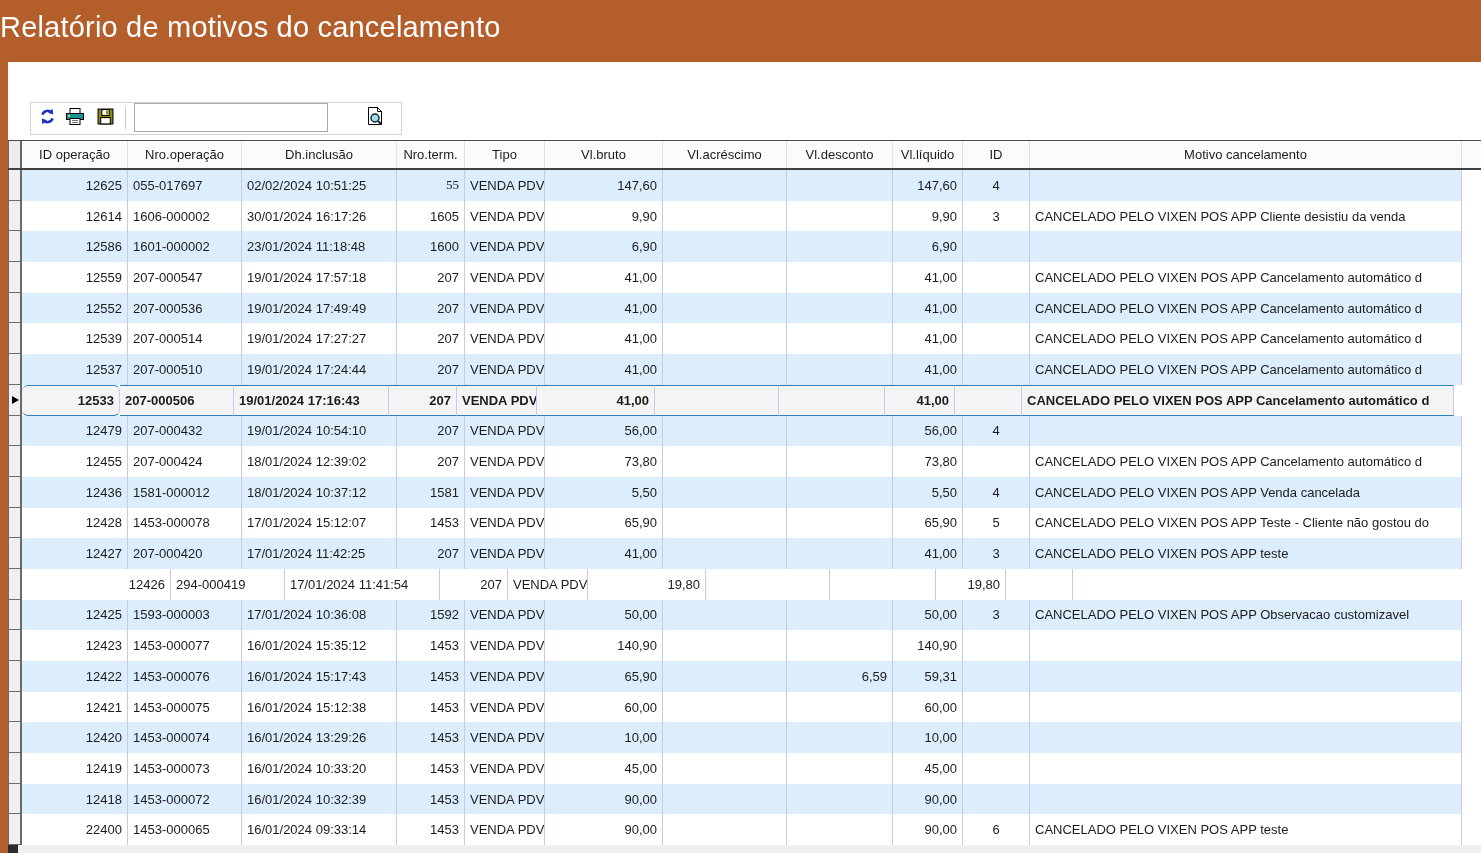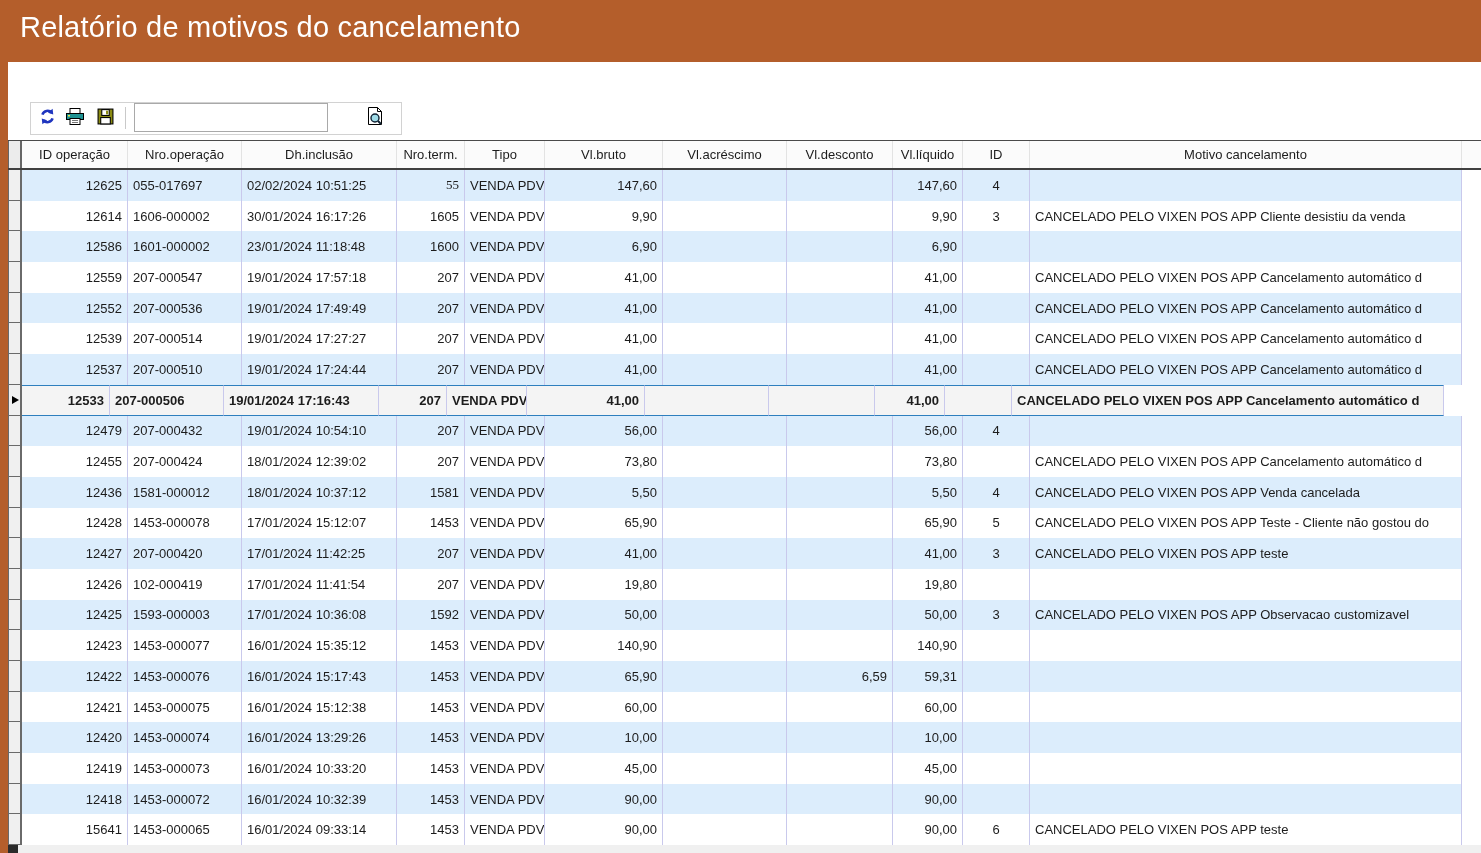--- a/index.html
+++ b/index.html
@@ -7,21 +7,21 @@
     --stripe:#dcedfc;
     --sel-border:#2e7fbe;
   }
   html,body{margin:0;padding:0;background:#888;}
   .window{
     position:relative;width:1481px;height:853px;background:#fff;
     font-family:"Liberation Sans",sans-serif;overflow:hidden;
   }
   
   .titlebar{position:absolute;left:0;top:0;width:100%;height:62px;background:var(--accent);}
-  .title{position:absolute;left:20px;top:11px;color:#fff;font-size:29px;font-weight:300;letter-spacing:.2px;white-space:nowrap;}
+  .title{position:absolute;left:0;top:11px;color:#fff;font-size:29px;font-weight:300;letter-spacing:.2px;white-space:nowrap;}
   .left-strip{position:absolute;left:0;top:62px;width:8px;height:791px;background:var(--accent);}
   
   .tabs{position:absolute;left:8px;top:60px;width:1473px;height:32px;}
   .tab-inactive{
     position:absolute;left:0;top:6px;width:967px;height:26px;background:#f1f1f1;
     border-right:1px solid #e0e0e0;display:flex;align-items:center;justify-content:center;
     font-size:13px;color:#111;cursor:default;
   }
   .tab-active{position:absolute;left:967px;top:0;width:506px;height:32px;background:#fff;overflow:hidden;}
   .tab-active span{position:absolute;left:343px;top:9px;font-size:13px;color:#111;white-space:nowrap;}
@@ -224,21 +224,21 @@
           <div class="cell a-right" style="width: 124px;"></div>
           <div class="cell a-right" style="width: 106px;"></div>
           <div class="cell a-right" style="width: 70px;">41,00</div>
           <div class="cell a-center" style="width: 67px;"></div>
           <div class="cell" style="width: 432px;">CANCELADO PELO VIXEN POS APP Cancelamento automático d</div>
         </div>
         <div class="row selected">
           <div class="ind">
             <span class="marker"></span>
           </div>
-          <div class="cell a-right" style="width: 88px;">12533</div>
+          <div class="cell a-right" style="width: 98px; border-radius: 6px;">12533</div>
           <div class="cell" style="width: 114px;">207-000506</div>
           <div class="cell" style="width: 155px;">19/01/2024 17:16:43</div>
           <div class="cell a-right" style="width: 68px;">207</div>
           <div class="cell" style="width: 80px;">VENDA PDV</div>
           <div class="cell a-right" style="width: 118px;">41,00</div>
           <div class="cell a-right" style="width: 124px;"></div>
           <div class="cell a-right" style="width: 106px;"></div>
           <div class="cell a-right" style="width: 70px;">41,00</div>
           <div class="cell a-center" style="width: 67px;"></div>
           <div class="cell" style="width: 432px;">CANCELADO PELO VIXEN POS APP Cancelamento automático d</div>
@@ -308,22 +308,22 @@
           <div class="cell" style="width: 80px;">VENDA PDV</div>
           <div class="cell a-right" style="width: 118px;">41,00</div>
           <div class="cell a-right" style="width: 124px;"></div>
           <div class="cell a-right" style="width: 106px;"></div>
           <div class="cell a-right" style="width: 70px;">41,00</div>
           <div class="cell a-center" style="width: 67px;">3</div>
           <div class="cell" style="width: 432px;">CANCELADO PELO VIXEN POS APP teste</div>
         </div>
         <div class="row">
           <div class="ind"></div>
-          <div class="cell a-right" style="width: 106px;">12426</div>
-          <div class="cell" style="width: 114px;">102-000419</div>
+          <div class="cell a-right" style="width: 106px; margin-left: 43px;">12426</div>
+          <div class="cell" style="width: 114px;">294-000419</div>
           <div class="cell" style="width: 155px;">17/01/2024 11:41:54</div>
           <div class="cell a-right" style="width: 68px;">207</div>
           <div class="cell" style="width: 80px;">VENDA PDV</div>
           <div class="cell a-right" style="width: 118px;">19,80</div>
           <div class="cell a-right" style="width: 124px;"></div>
           <div class="cell a-right" style="width: 106px;"></div>
           <div class="cell a-right" style="width: 70px;">19,80</div>
           <div class="cell a-center" style="width: 67px;"></div>
           <div class="cell" style="width: 432px;"></div>
         </div>
@@ -420,21 +420,21 @@
           <div class="cell" style="width: 80px;">VENDA PDV</div>
           <div class="cell a-right" style="width: 118px;">90,00</div>
           <div class="cell a-right" style="width: 124px;"></div>
           <div class="cell a-right" style="width: 106px;"></div>
           <div class="cell a-right" style="width: 70px;">90,00</div>
           <div class="cell a-center" style="width: 67px;"></div>
           <div class="cell" style="width: 432px;"></div>
         </div>
         <div class="row">
           <div class="ind"></div>
-          <div class="cell a-right" style="width: 106px;">15641</div>
+          <div class="cell a-right" style="width: 106px;">22400</div>
           <div class="cell" style="width: 114px;">1453-000065</div>
           <div class="cell" style="width: 155px;">16/01/2024 09:33:14</div>
           <div class="cell a-right" style="width: 68px;">1453</div>
           <div class="cell" style="width: 80px;">VENDA PDV</div>
           <div class="cell a-right" style="width: 118px;">90,00</div>
           <div class="cell a-right" style="width: 124px;"></div>
           <div class="cell a-right" style="width: 106px;"></div>
           <div class="cell a-right" style="width: 70px;">90,00</div>
           <div class="cell a-center" style="width: 67px;">6</div>
           <div class="cell" style="width: 432px;">CANCELADO PELO VIXEN POS APP teste</div>

